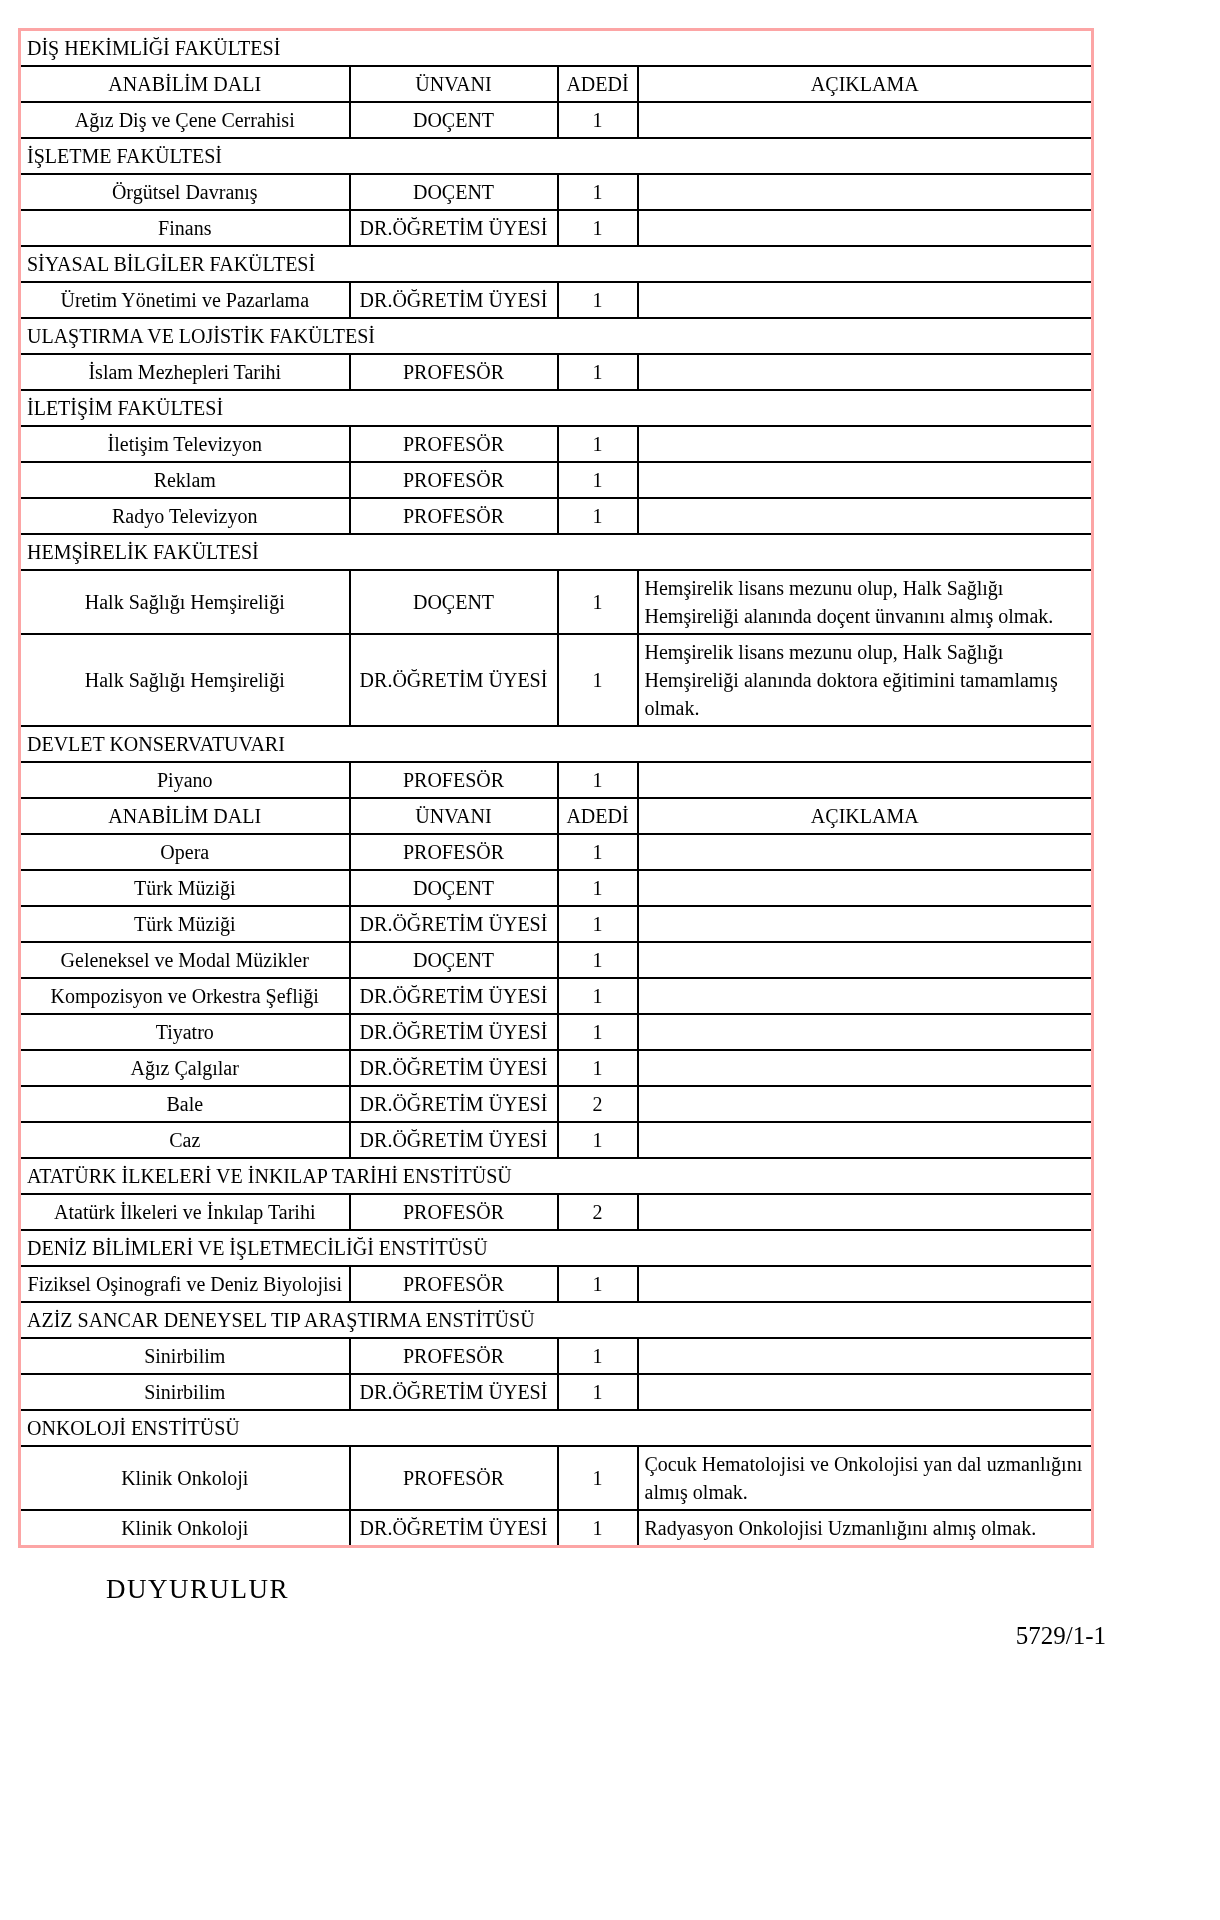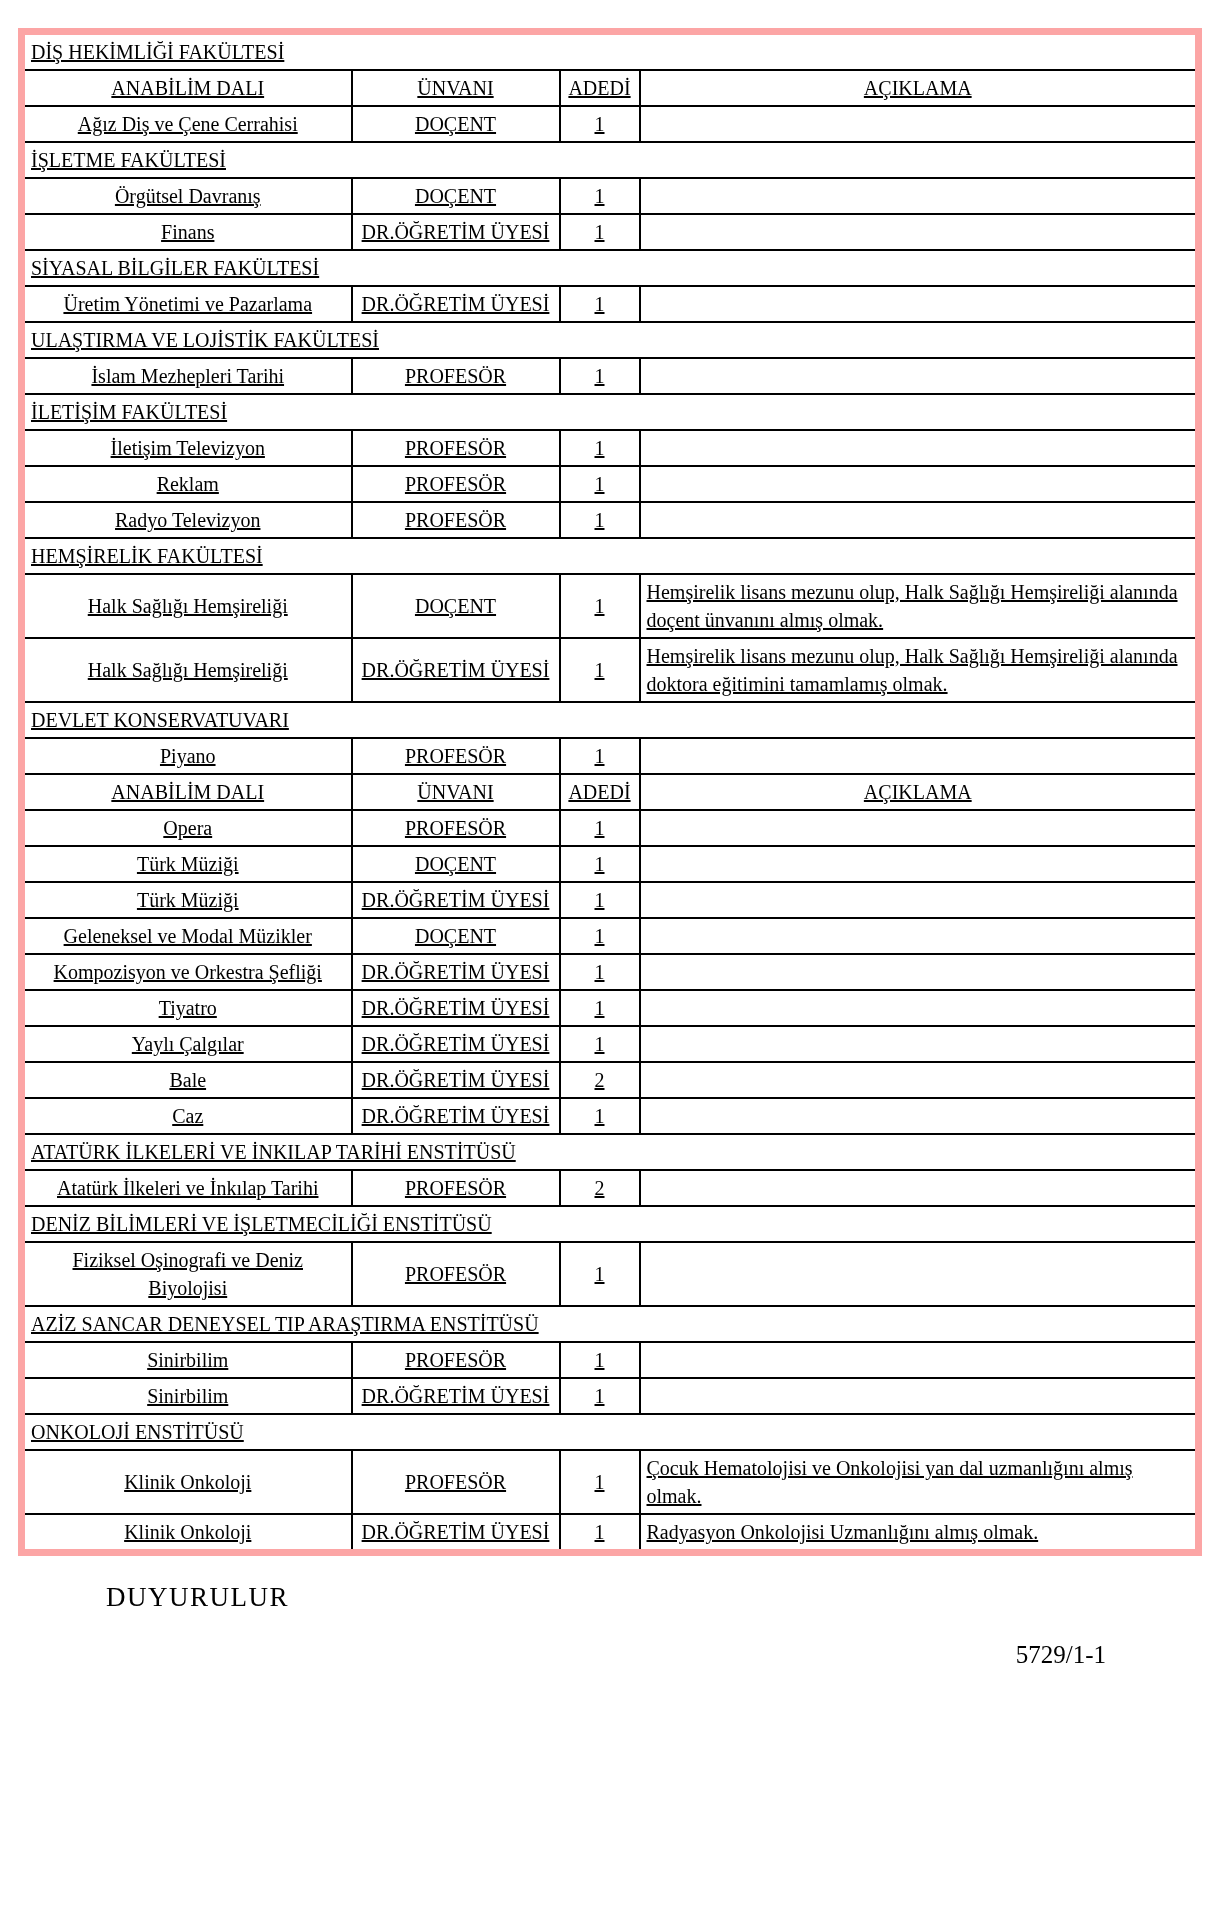--- a/index.html
+++ b/index.html
@@ -10,25 +10,24 @@
     color: #000000;
   }
   body { height: 1920px; overflow: hidden; }
   .page {
     width: 1220px;
     height: 1920px;
     padding: 28px 18px 0 18px;
     background: #ffffff;
   }
   table.vacancies {
-    width: 1184px;
+    width: 1076px;
     border-collapse: collapse;
     table-layout: fixed;
-    border: 7px solid #fca5a5;
-    text-decoration: underline;
+    border: 3px solid #fca5a5;
   }
   table.vacancies td {
     border: 2px solid #000;
     font-size: 20px;
     line-height: 1.4;
     padding: 3px 6px;
     height: 34px;
     vertical-align: middle;
     overflow: hidden;
   }
@@ -42,21 +41,21 @@
   td.col-note       { text-align: left; }
   td.header-cell    { text-align: center; }
   .footer-area { width: 1184px; }
   .announcement {
     margin: 26px 0 0 88px;
     font-size: 27px;
     letter-spacing: 1.5px;
   }
   .reference {
     text-align: right;
-    margin: 28px 96px 0 0;
+    margin: 17px 96px 0 0;
     font-size: 25px;
   }
 </style>
 </head>
 <body>
 
 <div class="page">
 
   <table class="vacancies">
     <colgroup>
@@ -195,21 +194,21 @@
           <td class="data-cell col-count">1</td>
           <td class="data-cell col-note"></td>
         </tr>
         <tr>
           <td class="data-cell col-department">Tiyatro</td>
           <td class="data-cell col-title">DR.ÖĞRETİM ÜYESİ</td>
           <td class="data-cell col-count">1</td>
           <td class="data-cell col-note"></td>
         </tr>
         <tr>
-          <td class="data-cell col-department">Yaylı Çalgılar</td>
+          <td class="data-cell col-department">Ağız Çalgılar</td>
           <td class="data-cell col-title">DR.ÖĞRETİM ÜYESİ</td>
           <td class="data-cell col-count">1</td>
           <td class="data-cell col-note"></td>
         </tr>
         <tr>
           <td class="data-cell col-department">Bale</td>
           <td class="data-cell col-title">DR.ÖĞRETİM ÜYESİ</td>
           <td class="data-cell col-count">2</td>
           <td class="data-cell col-note"></td>
         </tr>

